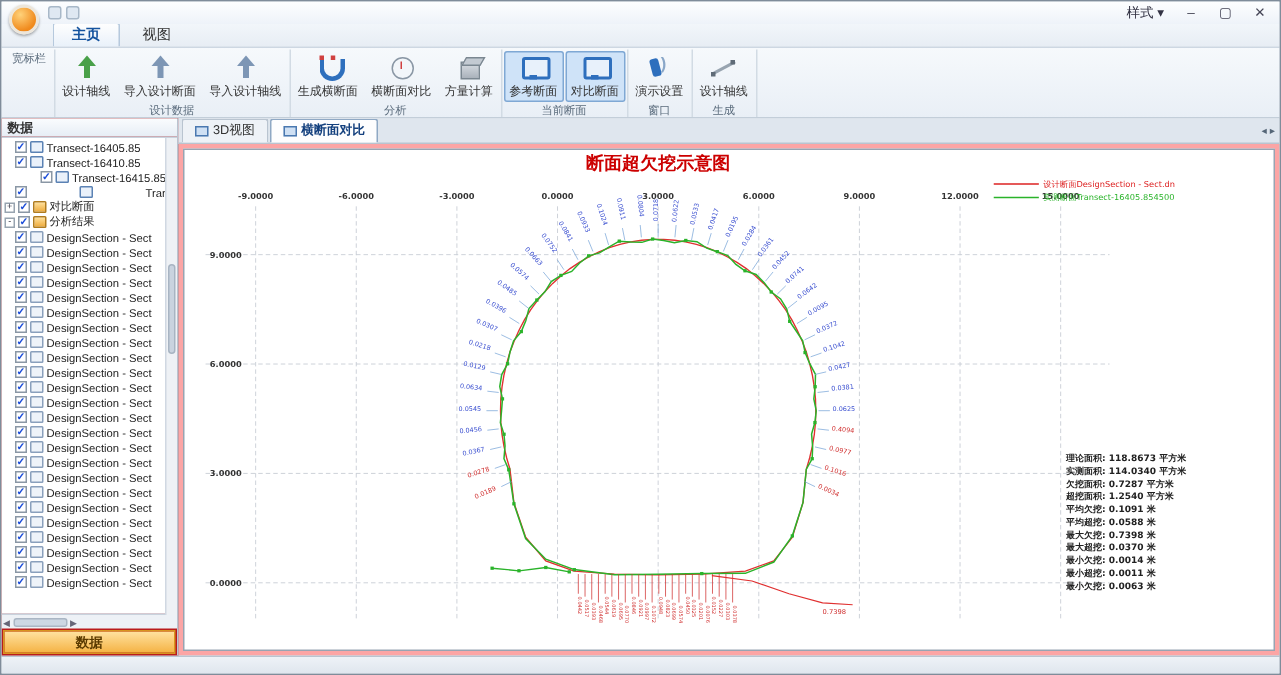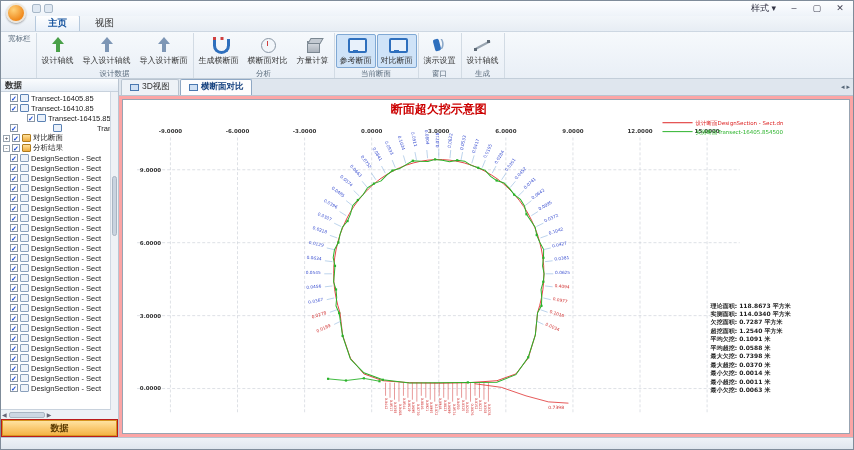--- a/index.html
+++ b/index.html
@@ -100,26 +100,26 @@
       <div class="rgroup">
         <div class="rgroup-label">宽标栏</div>
       </div>
       <div class="rgroup">
         <div class="rgroup-buttons">
           <div class="rbtn">
             <span class="icon ic-import-pointcloud ic-arrow"></span>
             <span class="lbl">设计轴线</span>
           </div>
           <div class="rbtn">
+            <span class="icon ic-import-section ic-arrow"></span>
+            <span class="lbl">导入设计断面</span>
+          </div>
+          <div class="rbtn">
             <span class="icon ic-import-axis ic-arrow"></span>
             <span class="lbl">导入设计轴线</span>
-          </div>
-          <div class="rbtn">
-            <span class="icon ic-import-section ic-arrow"></span>
-            <span class="lbl">导入设计断面</span>
           </div>
         </div>
         <div class="rgroup-label">设计数据</div>
       </div>
       <div class="rgroup">
         <div class="rgroup-buttons">
           <div class="rbtn">
             <span class="icon ic-gen-section"></span>
             <span class="lbl">生成横断面</span>
           </div>

